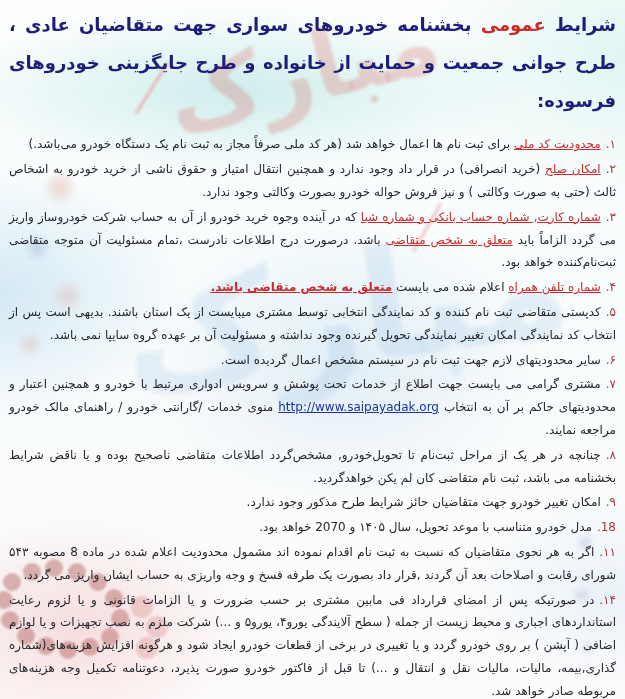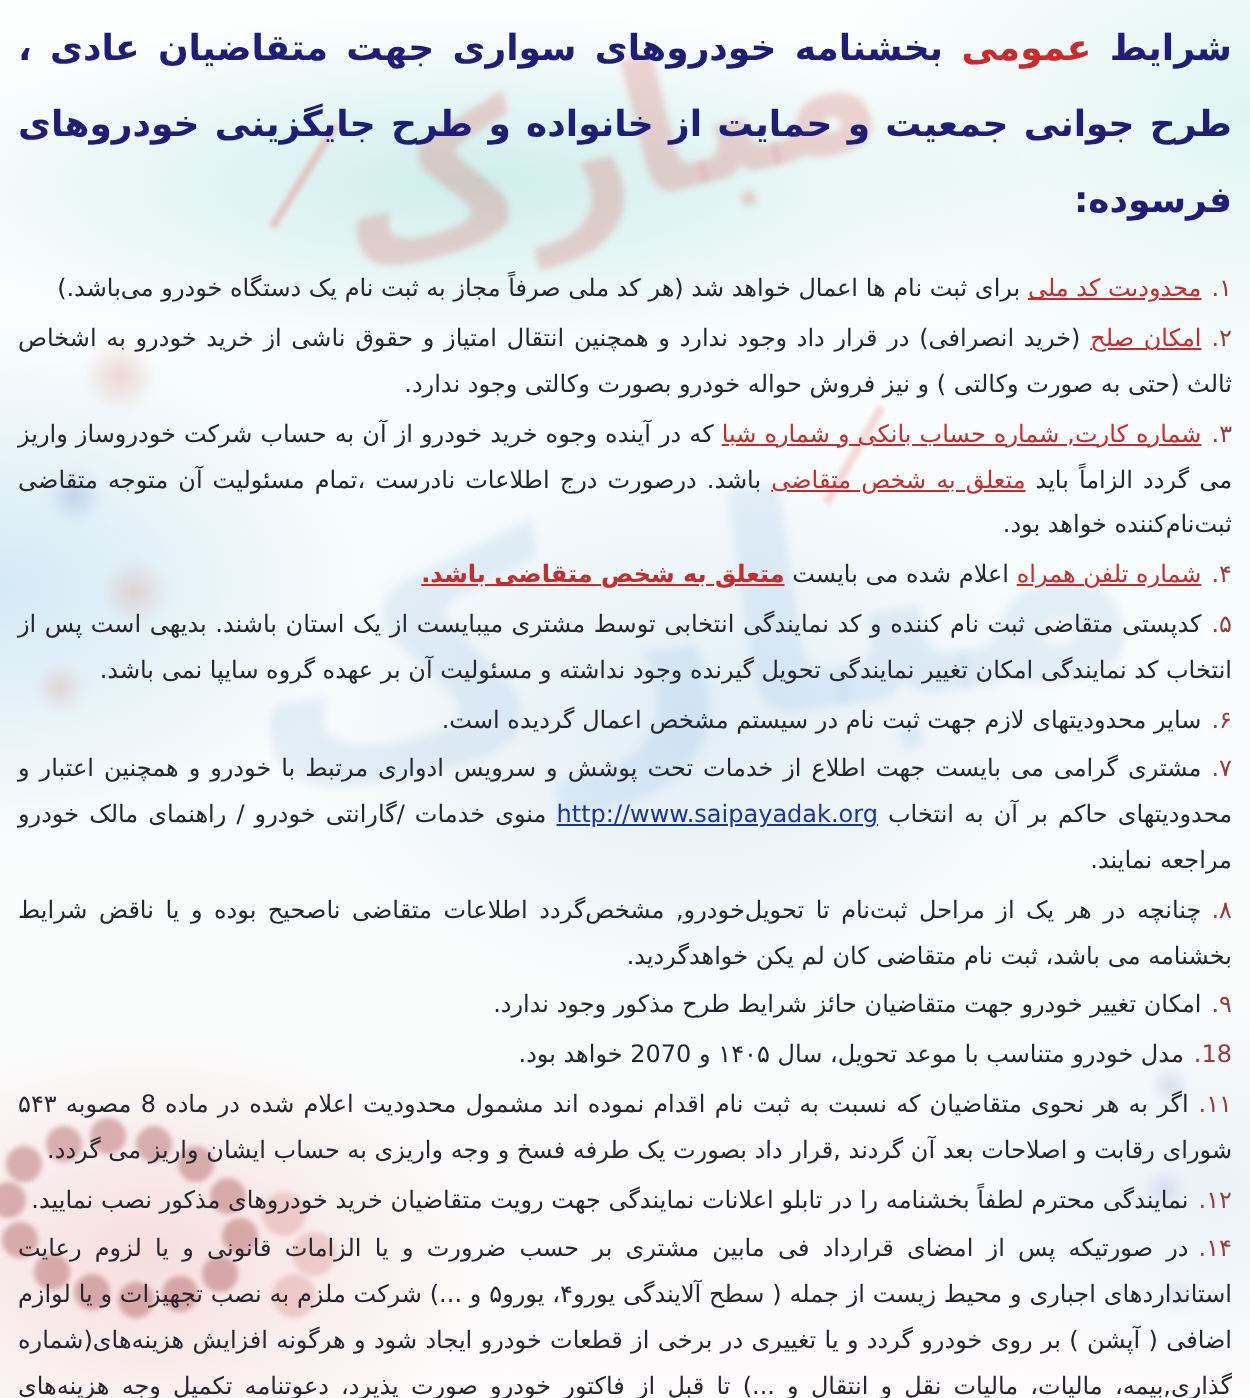--- a/index.html
+++ b/index.html
@@ -112,18 +112,17 @@
         <p class="item"><span class="item-num">۲.</span><span class="seg-red">امکان صلح</span><span class="seg-normal"> (خرید انصرافی) در قرار داد وجود ندارد و همچنین انتقال امتیاز و حقوق ناشی از خرید خودرو به اشخاص ثالث (حتی به صورت وکالتی ) و نیز فروش حواله خودرو بصورت وکالتی وجود ندارد.</span></p>
         <p class="item"><span class="item-num">۳.</span><span class="seg-red">شماره کارت, شماره حساب بانکی و شماره شبا</span><span class="seg-normal"> که در آینده وجوه خرید خودرو از آن به حساب شرکت خودروساز واریز می گردد الزاماً باید </span><span class="seg-red">متعلق به شخص متقاضی</span><span class="seg-normal"> باشد. درصورت درج اطلاعات نادرست ،تمام مسئولیت آن متوجه متقاضی ثبت‌نام‌کننده خواهد بود.</span></p>
         <p class="item"><span class="item-num">۴.</span><span class="seg-red">شماره تلفن همراه</span><span class="seg-normal"> اعلام شده می بایست </span><span class="seg-redbold">متعلق به شخص متقاضی باشد.</span></p>
         <p class="item"><span class="item-num">۵.</span><span class="seg-normal">کدپستی متقاضی ثبت نام کننده و کد نمایندگی انتخابی توسط مشتری میبایست از یک استان باشند. بدیهی است پس از انتخاب کد نمایندگی امکان تغییر نمایندگی تحویل گیرنده وجود نداشته و مسئولیت آن بر عهده گروه سایپا نمی باشد.</span></p>
         <p class="item"><span class="item-num">۶.</span><span class="seg-normal">سایر محدودیتهای لازم جهت ثبت نام در سیستم مشخص اعمال گردیده است.</span></p>
         <p class="item"><span class="item-num">۷.</span><span class="seg-normal">مشتری گرامی می بایست جهت اطلاع از خدمات تحت پوشش و سرویس ادواری مرتبط با خودرو و همچنین اعتبار و محدودیتهای حاکم بر آن به انتخاب </span><span class="seg-link" dir="ltr">http://www.saipayadak.org</span><span class="seg-normal"> منوی خدمات /گارانتی خودرو / راهنمای مالک خودرو مراجعه نمایند.</span></p>
         <p class="item"><span class="item-num">۸.</span><span class="seg-normal">چنانچه در هر یک از مراحل ثبت‌نام تا تحویل‌خودرو, مشخص‌گردد اطلاعات متقاضی ناصحیح بوده و یا ناقض شرایط بخشنامه می باشد، ثبت نام متقاضی کان لم یکن خواهدگردید.</span></p>
         <p class="item"><span class="item-num">۹.</span><span class="seg-normal">امکان تغییر خودرو جهت متقاضیان حائز شرایط طرح مذکور وجود ندارد.</span></p>
         <p class="item"><span class="item-num">18.</span><span class="seg-normal">مدل خودرو متناسب با موعد تحویل، سال ۱۴۰۵ و 2070 خواهد بود.</span></p>
         <p class="item"><span class="item-num">۱۱.</span><span class="seg-normal">اگر به هر نحوی متقاضیان که نسبت به ثبت نام اقدام نموده اند مشمول محدودیت اعلام شده در ماده 8 مصوبه ۵۴۳ شورای رقابت و اصلاحات بعد آن گردند ,قرار داد بصورت یک طرفه فسخ و وجه واریزی به حساب ایشان واریز می گردد.</span></p>
-        <p class="item"><span class="item-num">۱۲.</span><span class="seg-normal">نمایندگی محترم لطفاً بخشنامه را در تابلو اعلانات نمایندگی جهت رویت متقاضیان خرید خودروهای مذکور نصب نمایید.</span></p>
         <p class="item"><span class="item-num">۱۴.</span><span class="seg-normal">در صورتیکه پس از امضای قرارداد فی مابین مشتری بر حسب ضرورت و یا الزامات قانونی و یا لزوم رعایت استانداردهای اجباری و محیط زیست از جمله ( سطح آلایندگی یورو۴، یورو۵ و ...) شرکت ملزم به نصب تجهیزات و یا لوازم اضافی ( آپشن ) بر روی خودرو گردد و یا تغییری در برخی از قطعات خودرو ایجاد شود و هرگونه افزایش هزینه‌های(شماره گذاری,بیمه، مالیات، مالیات نقل و انتقال و ...) تا قبل از فاکتور خودرو صورت پذیرد، دعوتنامه تکمیل وجه هزینه‌های مربوطه صادر خواهد شد.</span></p>
       </div>
   </div>
 
 </div>
 
 </body></html>

